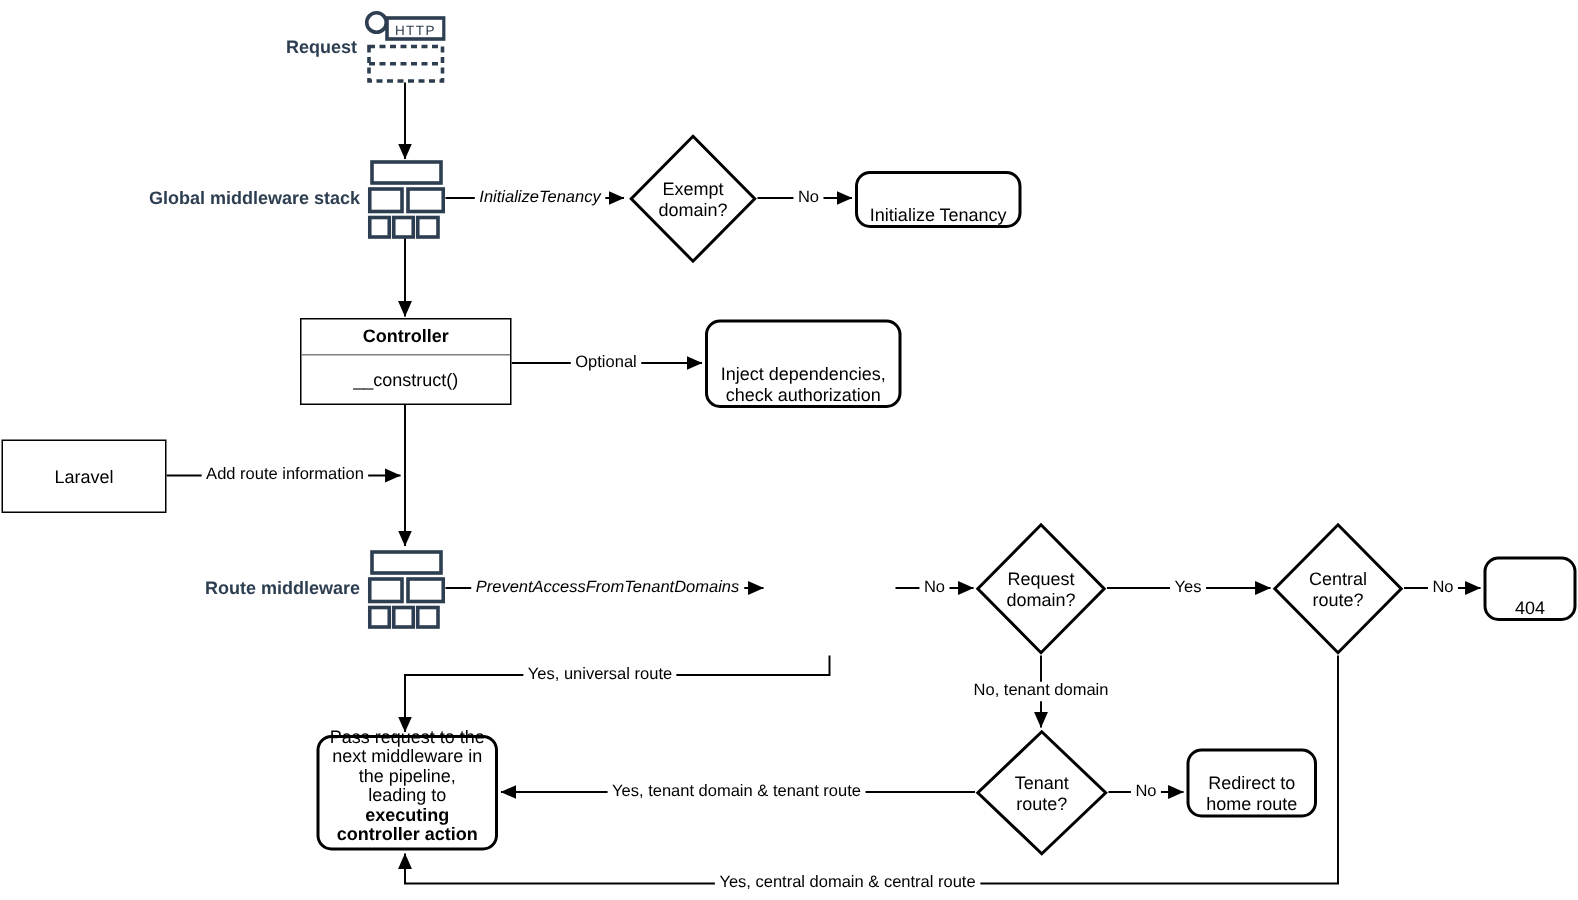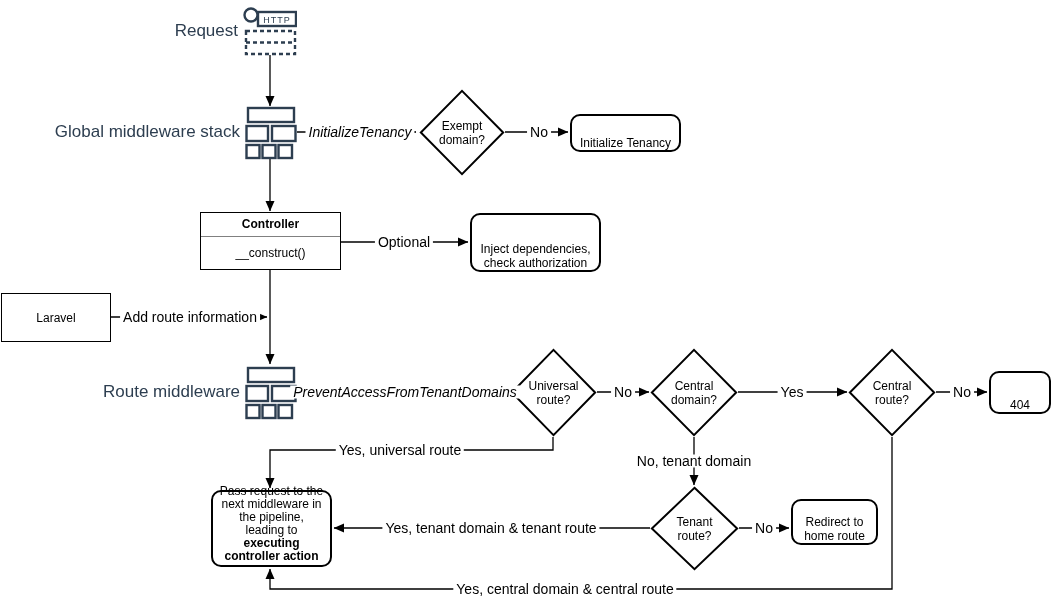--- a/index.html
+++ b/index.html
@@ -74,32 +74,32 @@
     align-items: center;
     justify-content: center;
     text-align: center;
     line-height: 14px;
     padding: 0 14px;
   }
   .edge-label {
     position: absolute;
     transform: translate(-50%, -50%);
     background: #ffffff;
-    font-size: 14px;
+    font-size: 11px;
     white-space: nowrap;
     padding: 0 3px;
     text-align: center;
     line-height: 13px;
   }
   .italic { font-style: italic; }
   .side-label {
     position: absolute;
     transform: translate(-100%, -50%);
-    font-weight: normal;
-    font-size: 17px;
+    font-weight: bold;
+    font-size: 12px;
     color: #2d3e50;
     white-space: nowrap;
   }
   .icon svg { display: block; }
   .icon .shape {
     fill: #ffffff;
     stroke: #2d3e50;
     stroke-width: 2.4;
   }
   .pass-text {
@@ -189,32 +189,26 @@
       <rect class="shape" x="3" y="2" width="46" height="14"></rect>
       <rect class="shape" x="1.5" y="20" width="21.5" height="15"></rect>
       <rect class="shape" x="27" y="20" width="23.5" height="15"></rect>
       <rect class="shape" x="1.5" y="39" width="13" height="13"></rect>
       <rect class="shape" x="17.5" y="39" width="13" height="13"></rect>
       <rect class="shape" x="33.5" y="39" width="13.5" height="13"></rect>
     </svg>
   </div>
   <div class="side-label" style="left:240px;top:392px;">Route middleware</div>
 
-  <div class="node diamond" style="left:511px;top:349px;width:85px;height:87px;">
-    <svg viewBox="0 0 100 100" preserveAspectRatio="none">
-        <polygon points="50,1 99,50 50,99 1,50"></polygon>
-      </svg>
-    <div class="dlabel">Universal route?</div>
-  </div>
 
   <div class="node diamond" style="left:651px;top:349px;width:86px;height:87px;">
     <svg viewBox="0 0 100 100" preserveAspectRatio="none">
         <polygon points="50,1 99,50 50,99 1,50"></polygon>
       </svg>
-    <div class="dlabel">Central domain?</div>
+    <div class="dlabel">Request domain?</div>
   </div>
 
   <div class="node diamond" style="left:849px;top:349px;width:86px;height:87px;">
     <svg viewBox="0 0 100 100" preserveAspectRatio="none">
         <polygon points="50,1 99,50 50,99 1,50"></polygon>
       </svg>
     <div class="dlabel">Central route?</div>
   </div>
 
   <div class="node rounded" style="left:989px;top:371px;width:62px;height:43px;">

